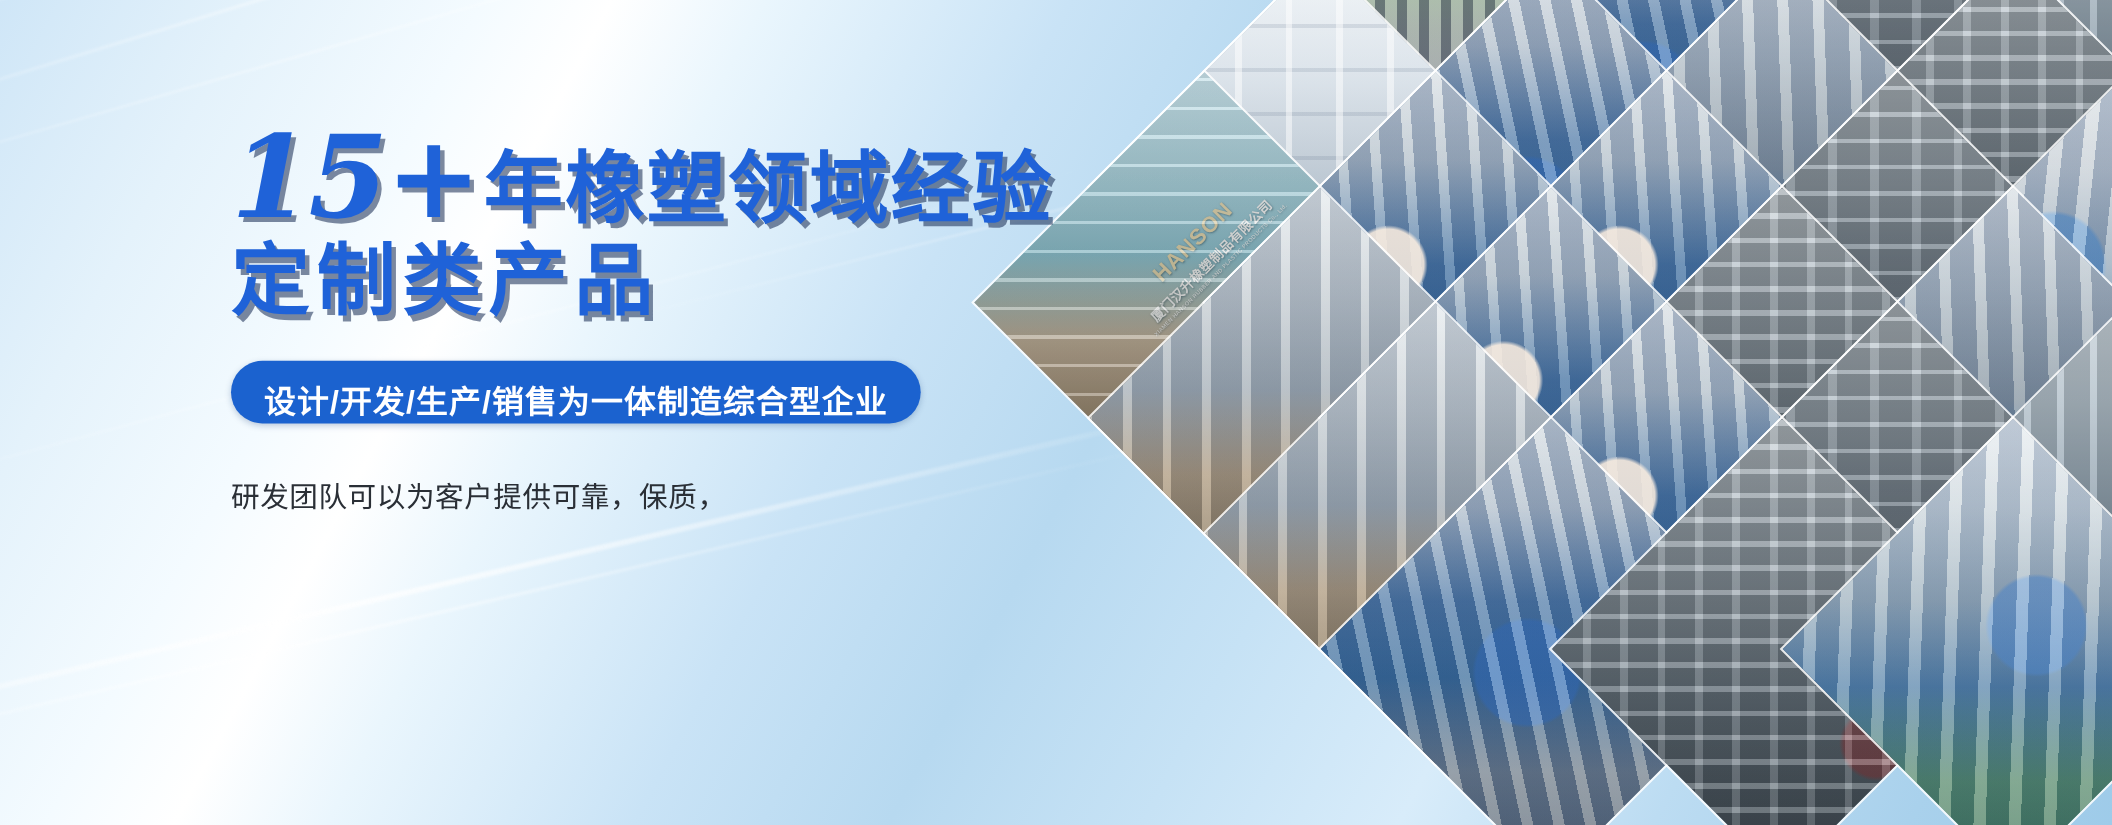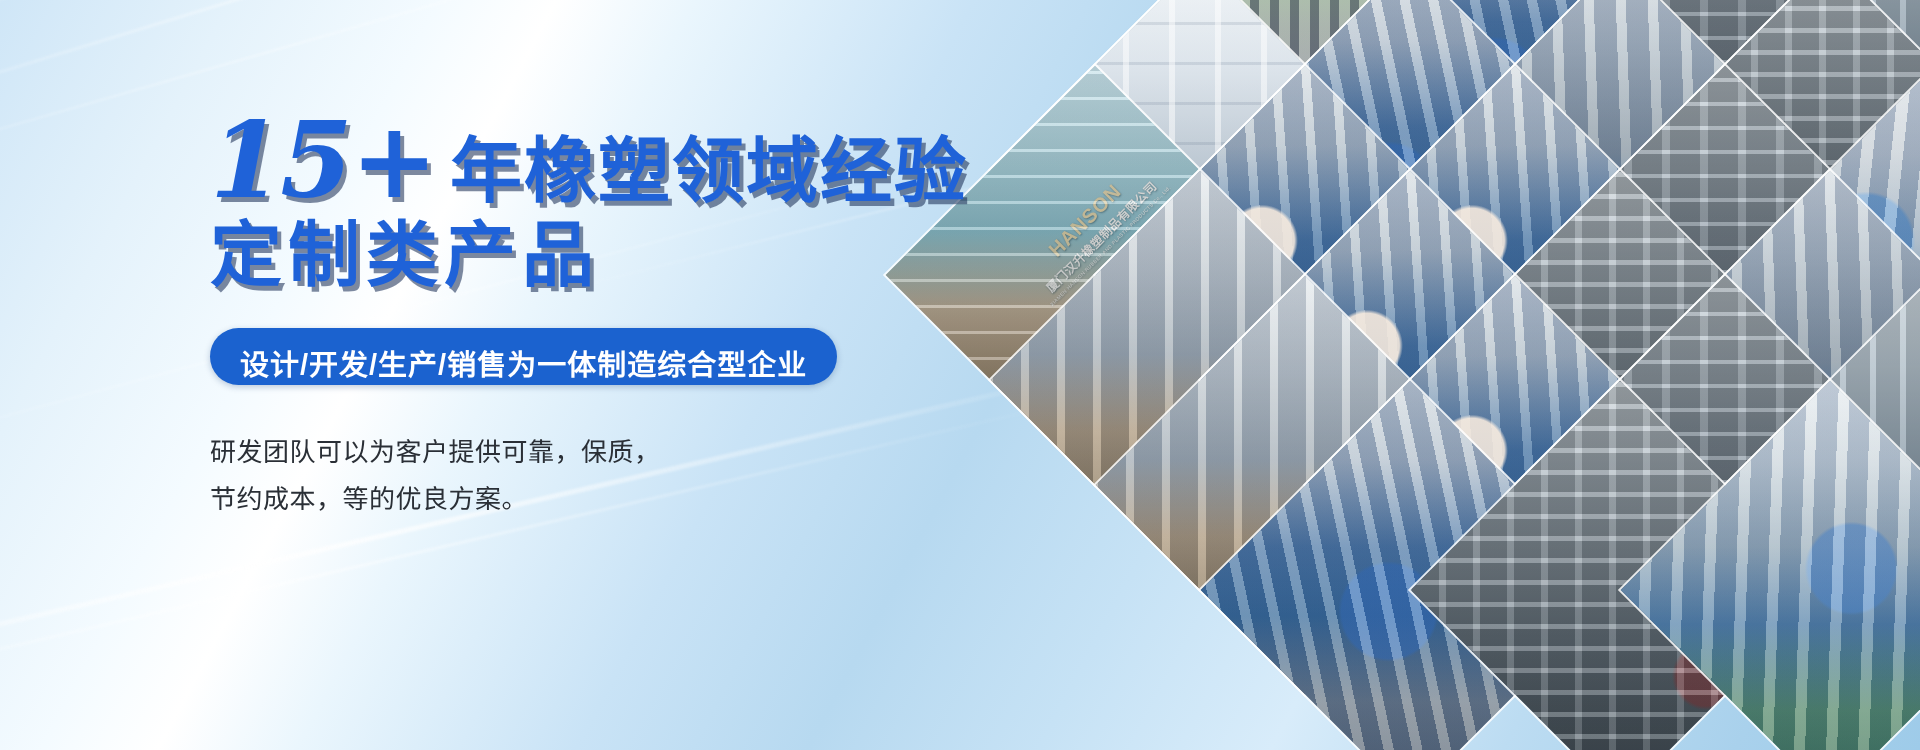--- a/index.html
+++ b/index.html
@@ -244,21 +244,21 @@
     top:4px;
   }
   .hl-cn{
     font-family:"DejaVu Sans","Liberation Sans",sans-serif;
     font-weight:bold;
     font-size:72px;
     color:#1f62d8;
     letter-spacing:2px;
     text-shadow:4px 5px 0 rgba(20,40,80,.55);
     line-height:1;
-    margin-left:14px;
+    margin-left:4px;
   }
   .hl-row2{
     font-family:"DejaVu Sans","Liberation Sans",sans-serif;
     font-weight:bold;
     font-size:72px;
     color:#1f62d8;
     letter-spacing:6px;
     text-shadow:4px 5px 0 rgba(20,40,80,.55);
     line-height:1.18;
     margin-top:6px;
@@ -408,17 +408,16 @@
         <span class="big-num">+</span>
         <span class="hl-cn">年橡塑领域经验</span>
       </div>
       <div class="hl-row2">定制类产品</div>
     </div>
 
     <div class="pill">设计/开发/生产/销售为一体制造综合型企业</div>
 
     <div class="para">
       <p>研发团队可以为客户提供可靠，保质，</p>
-      <p>节约成本，等的优良方案。</p>
     </div>
 
   </div>
 </div>
 
 </body></html>

